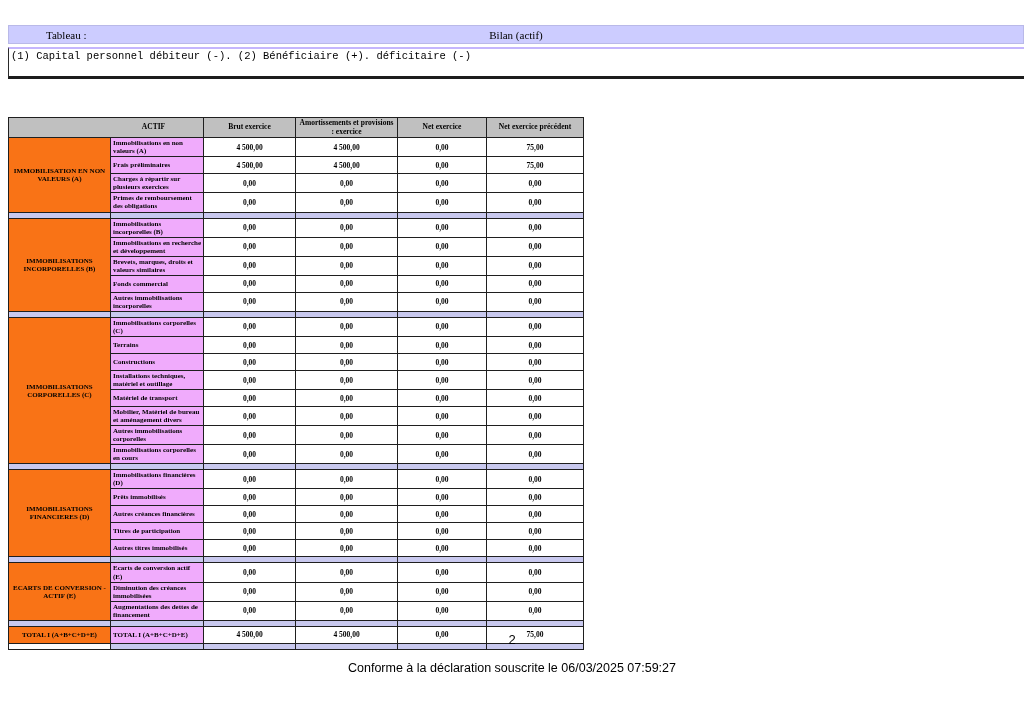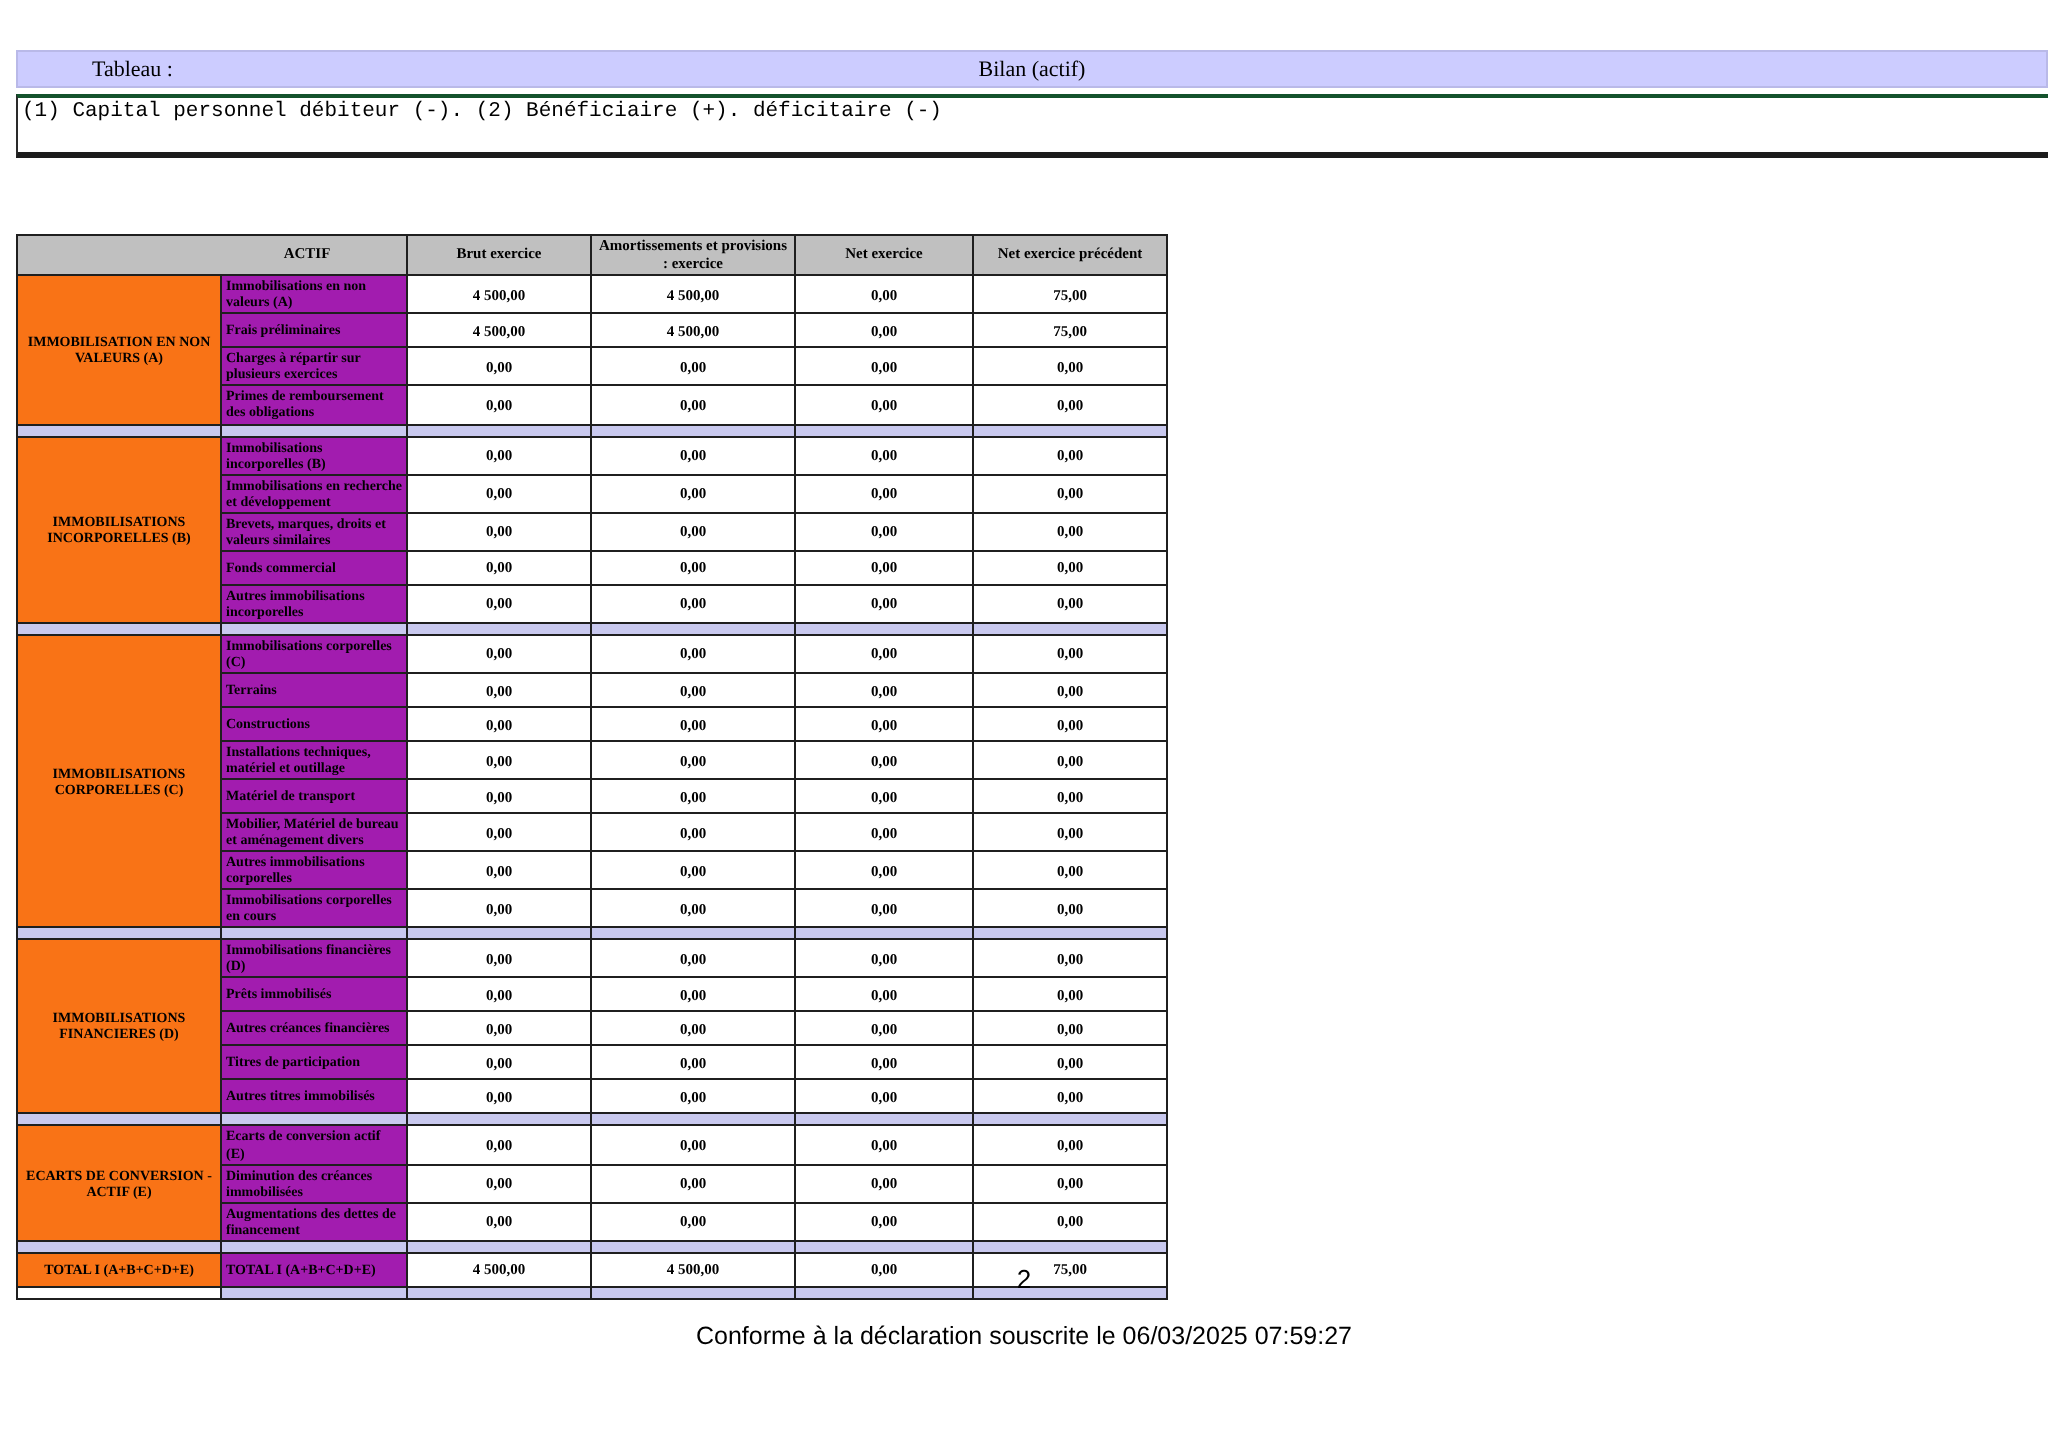--- a/index.html
+++ b/index.html
@@ -34,21 +34,21 @@
     font-size: 11px;
     color: #000;
   }
 
   
   .note-box {
     position: absolute;
     left: 8px; right: 0; top: 47px;
     height: 32px;
     background: #ffffff;
-    border-top: 2px solid #14532d;
+    border-top: 2px solid #c4b5fd;
     border-bottom: 3px solid #1c1c1c;
     border-left: 1px solid #2a2a2a;
   }
   .note-text {
     font-family: "Liberation Mono", "DejaVu Sans Mono", monospace;
     font-size: 10.5px;
     color: #000;
     padding: 1px 0 0 2px;
     white-space: pre;
   }
@@ -80,21 +80,21 @@
   td.group-cell {
     background: #f97316;
     font-size: 7px;
     font-weight: bold;
     text-align: center;
     vertical-align: middle;
     line-height: 1.15;
     padding: 1px 2px;
   }
   td.label-cell {
-    background: #a21caf;
+    background: #f0abfc;
     font-size: 7px;
     font-weight: bold;
     text-align: left;
     vertical-align: middle;
     line-height: 1.15;
     padding: 1px 2px;
   }
   td.value-cell {
     background: #ffffff;
     font-size: 7.5px;

